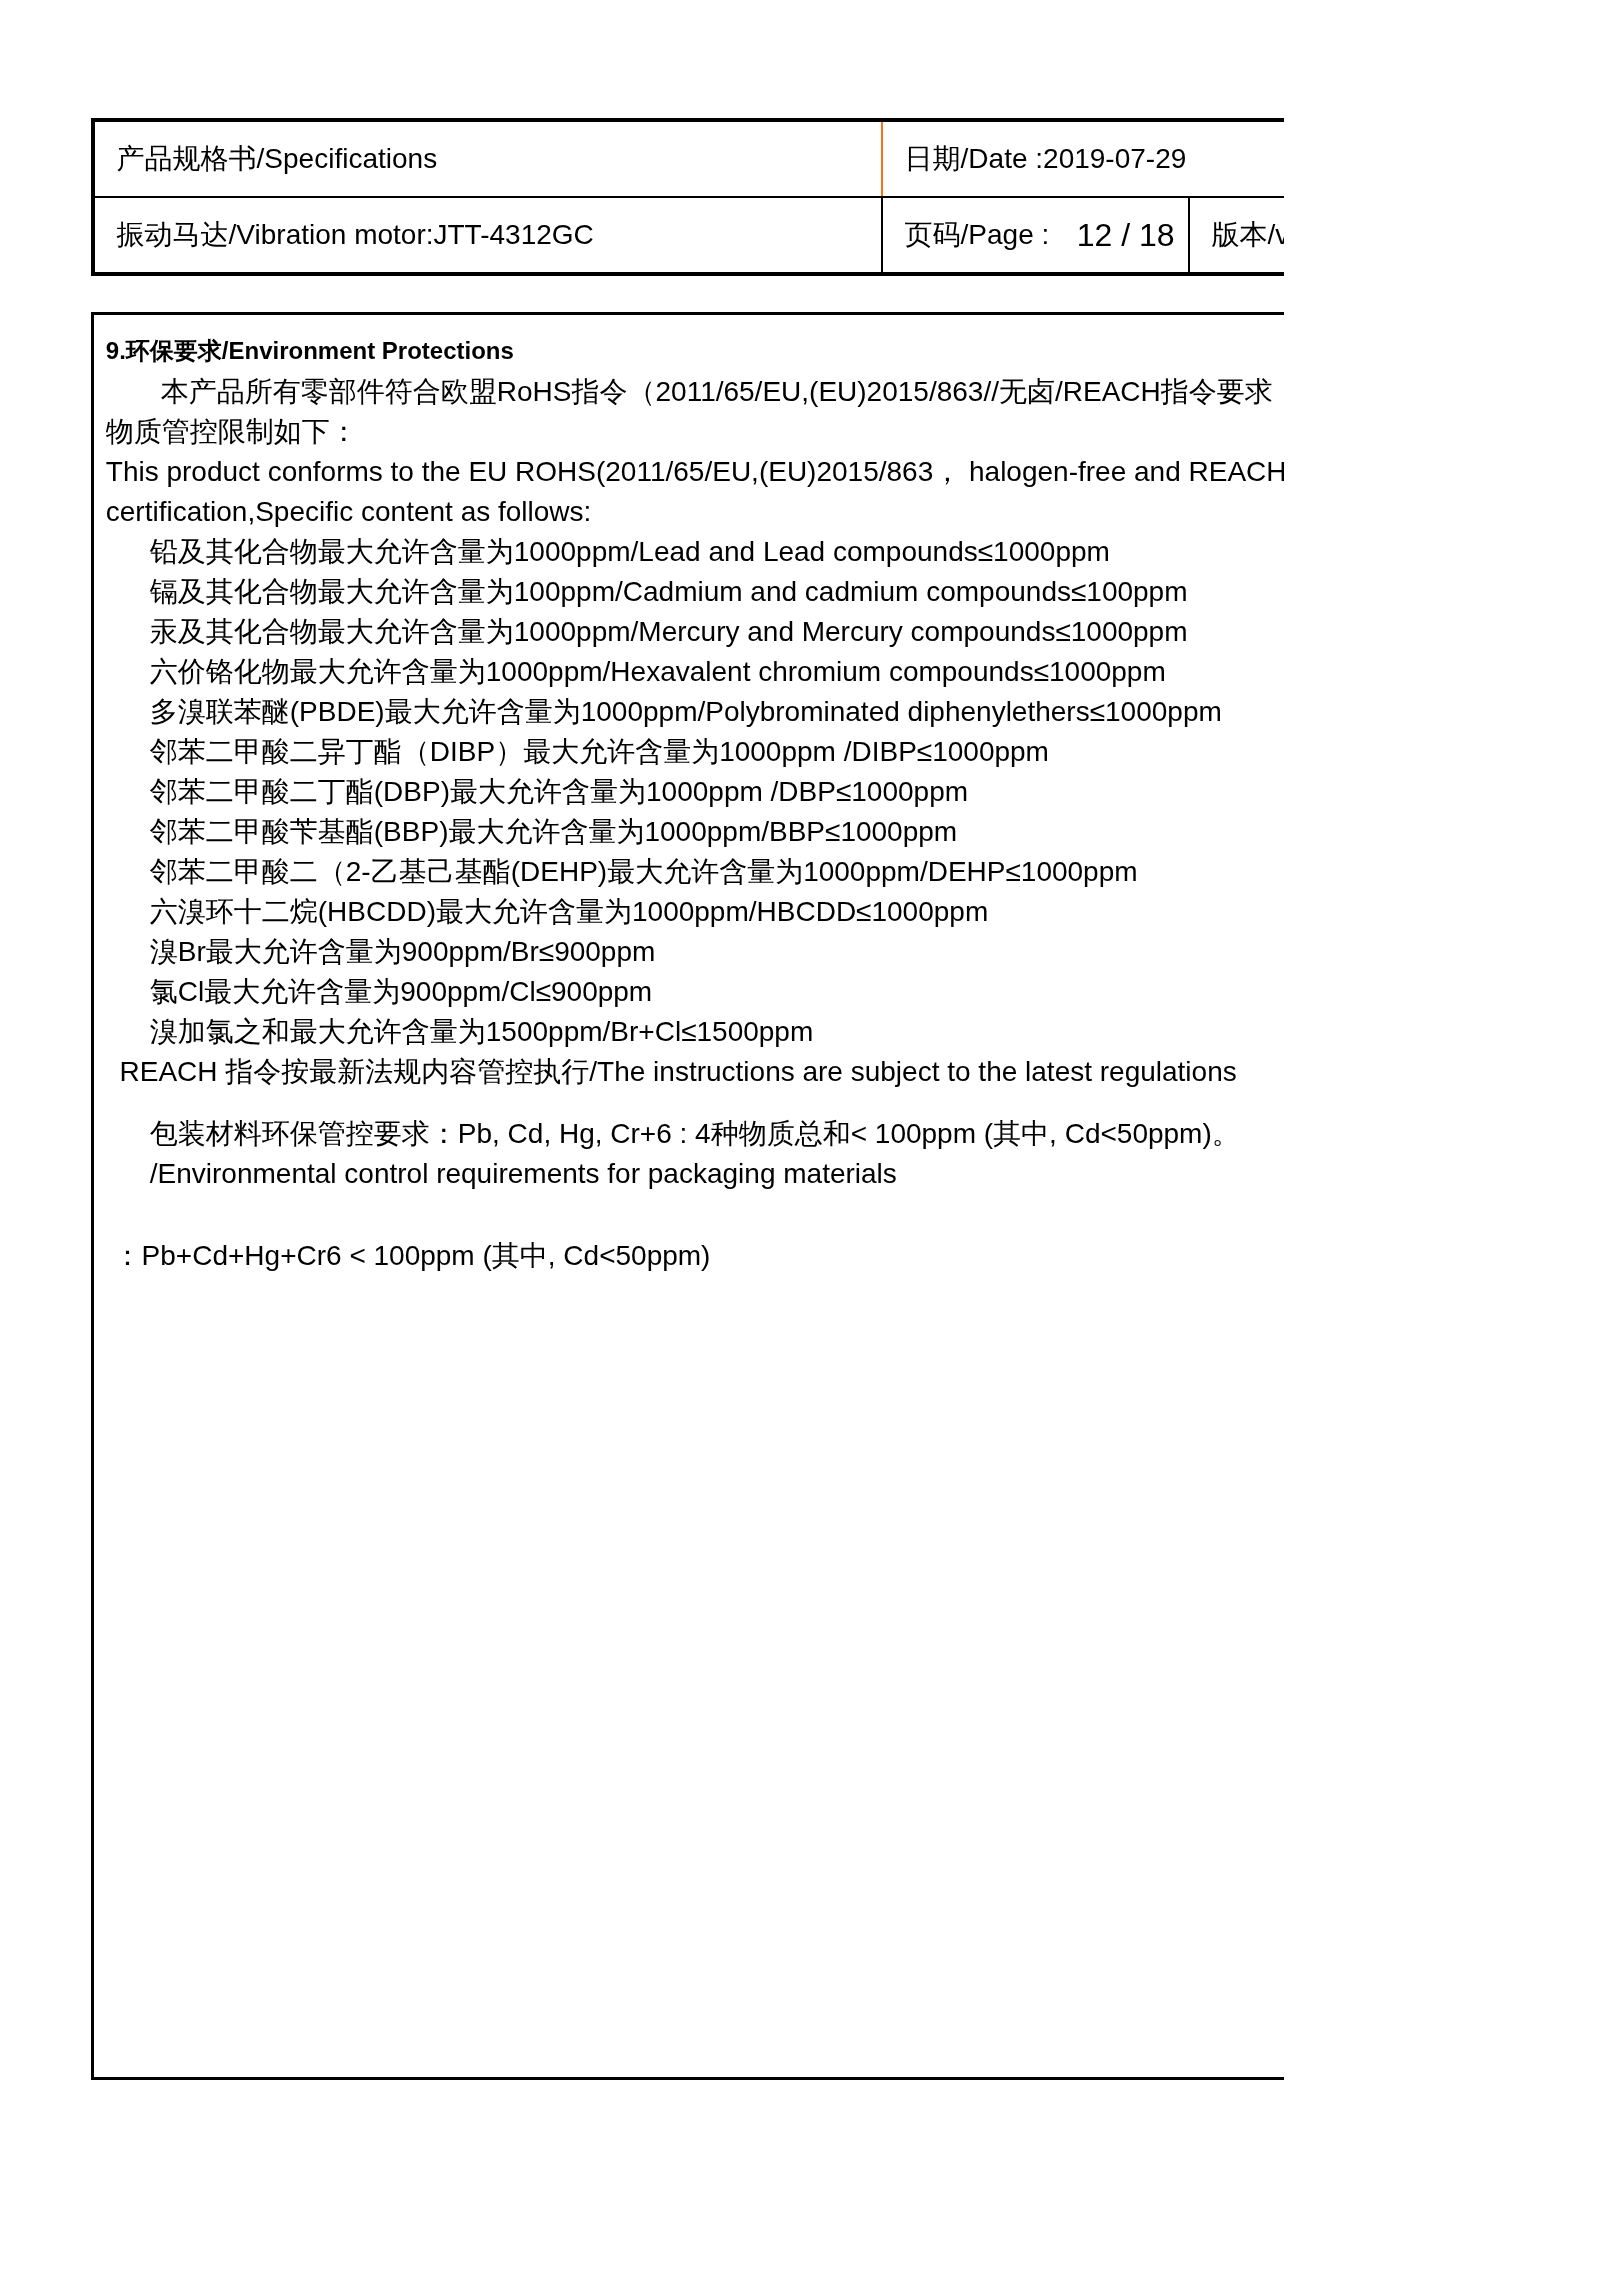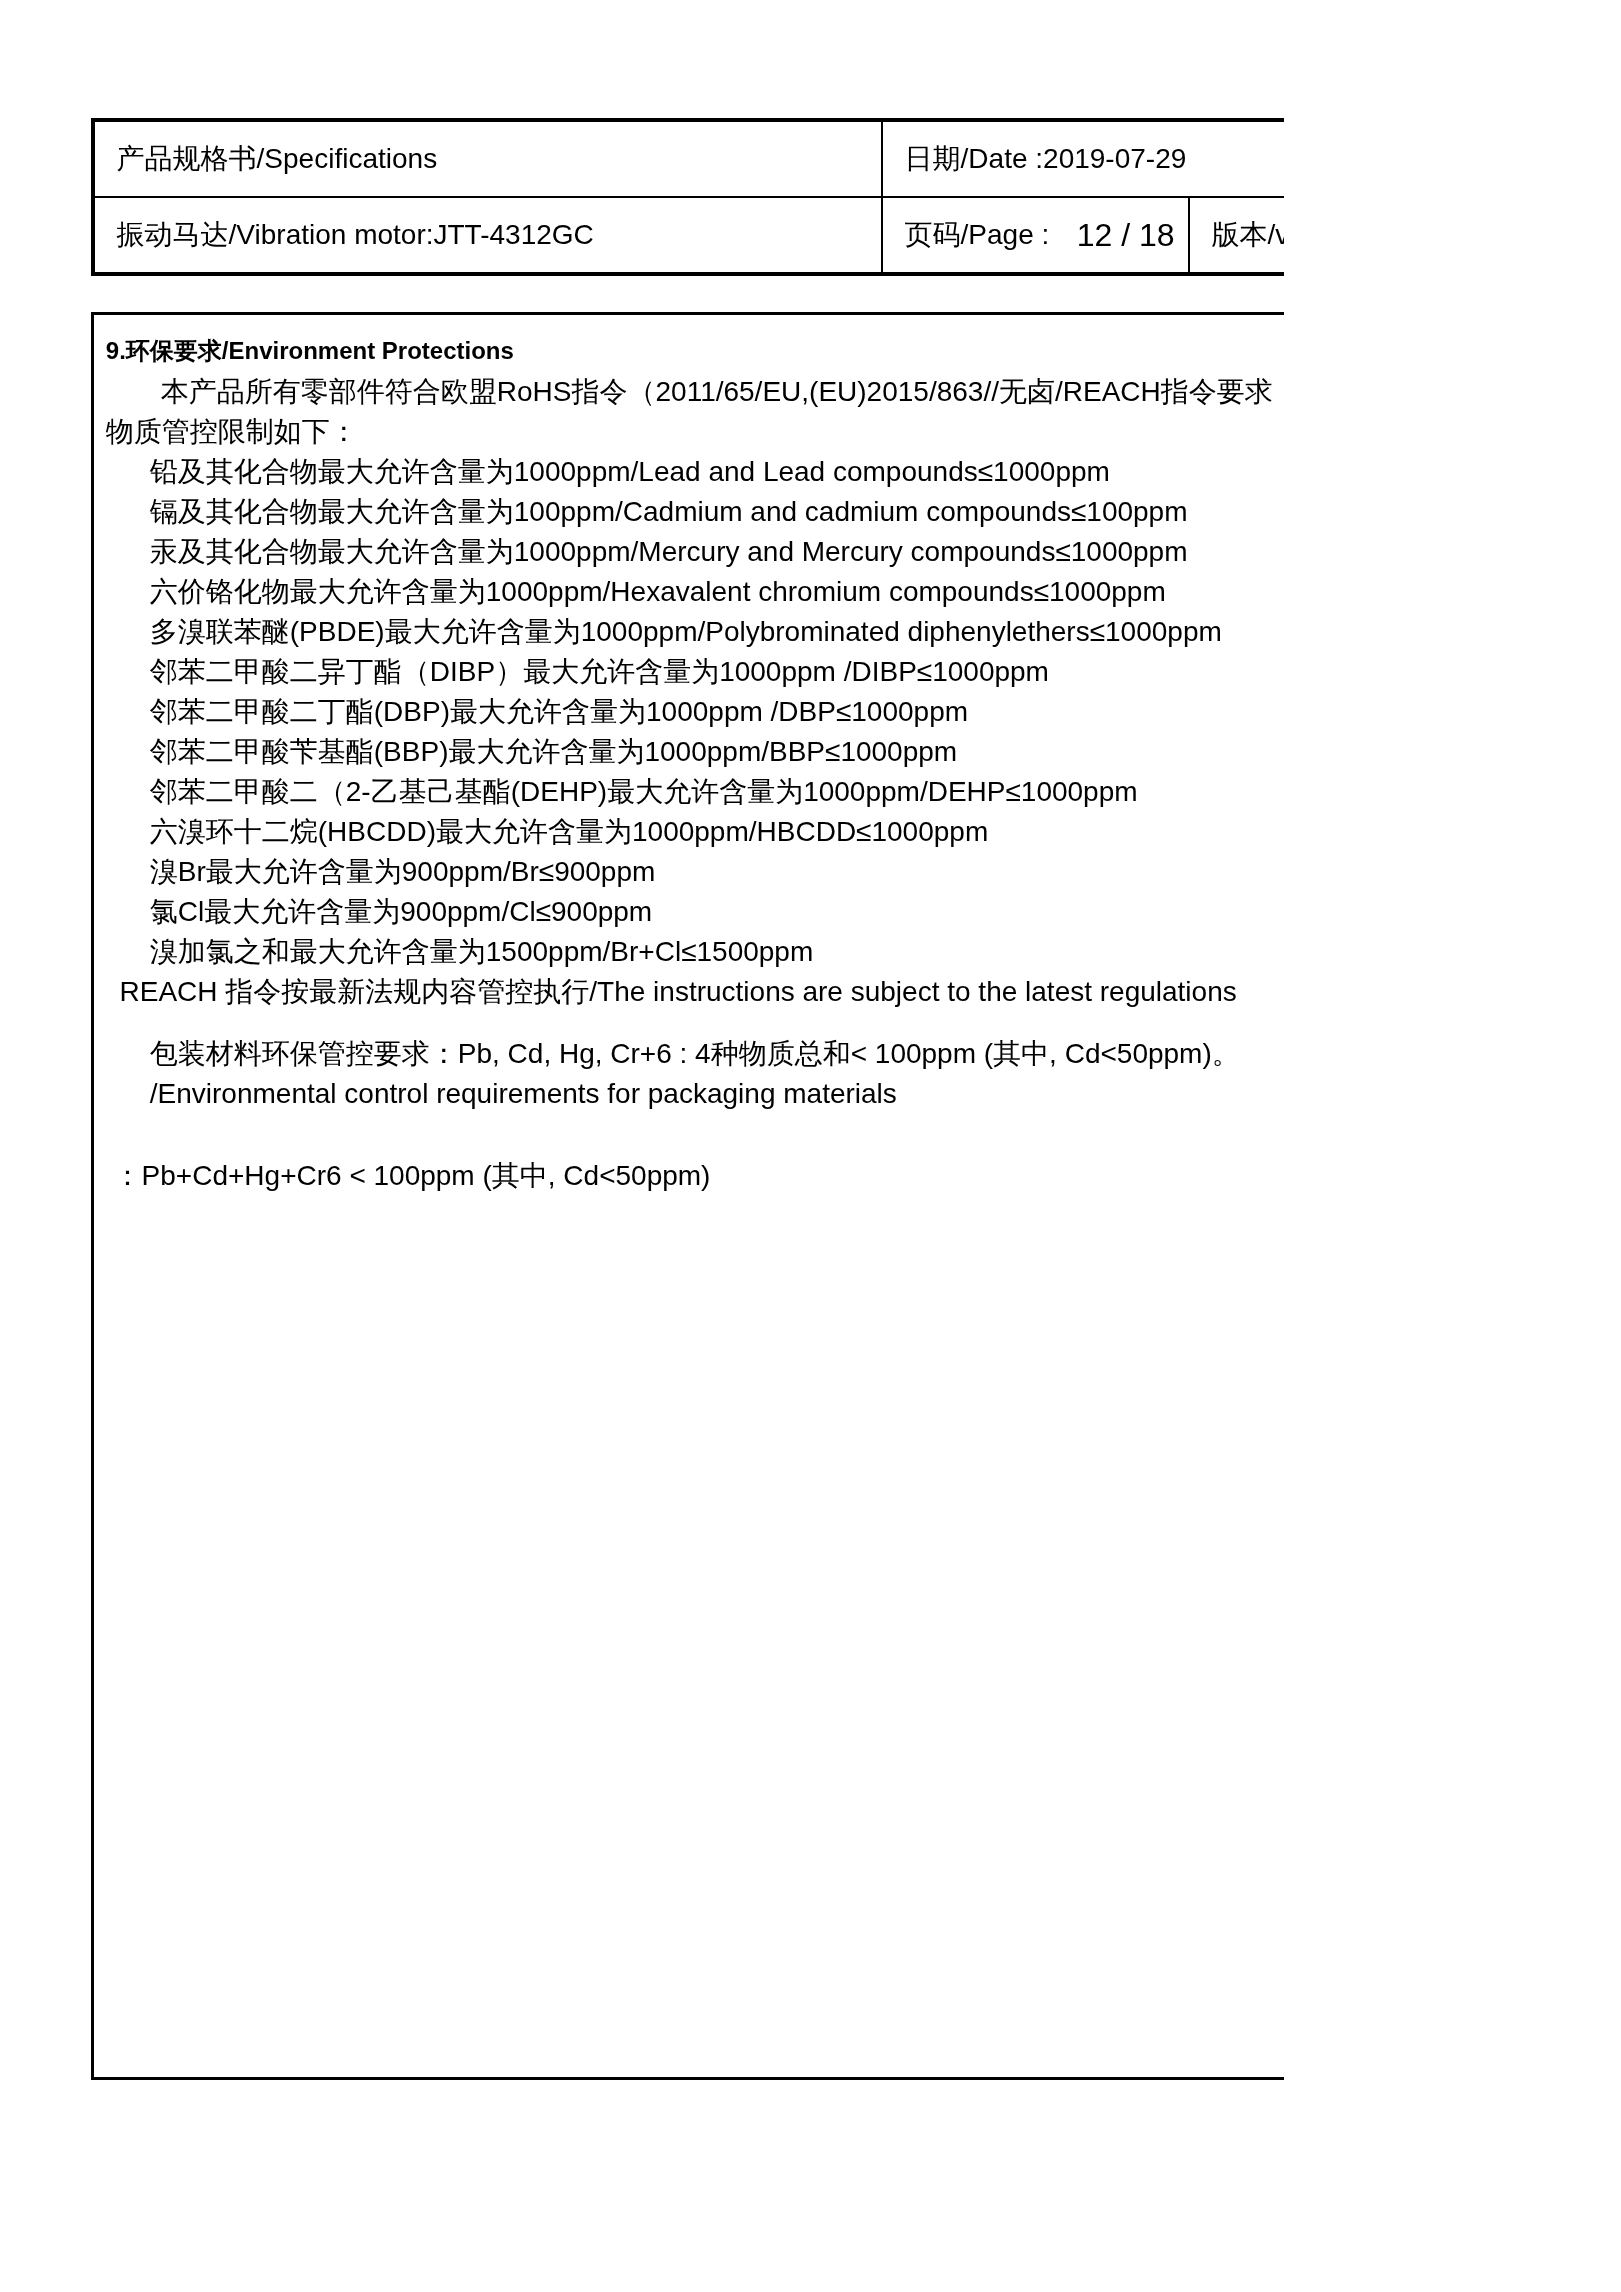--- a/index.html
+++ b/index.html
@@ -37,21 +37,21 @@
   .hdr-cell {
     display: flex;
     align-items: center;
     padding-left: 21.6px;
     font-size: 28px;
     box-sizing: border-box;
     white-space: nowrap;
     overflow: hidden;
   }
   .cell-spec, .cell-product { width: 786px; }
-  .cell-date { flex: 1; border-left: 2px solid #000000; }
+  .cell-date { flex: 1; border-left: 2px solid #f97316; }
   .cell-page { width: 307px; border-left: 2px solid #000000; }
   .cell-version { flex: 1; border-left: 2px solid #000000; }
   .page-value { margin-left: 27.4px; font-size: 32px; }
 
   
   .content-box {
     position: absolute;
     left: 91px;
     top: 312px;
     width: 1418px;
@@ -114,20 +114,21 @@
       </div>
       <div class="hdr-cell cell-version">版本/version:A0</div>
     </div>
   </div>
 
   <div class="content-box">
     <h2 class="section-title">9.环保要求/Environment Protections</h2>
 
     <p class="intro-cn">本产品所有零部件符合欧盟RoHS指令（2011/65/EU,(EU)2015/863//无卤/REACH指令要求，具体环境有害物质管控限制如下：</p>
 
+    <p class="intro-en">This product conforms to the EU ROHS(2011/65/EU,(EU)2015/863， halogen-free and REACH certification,Specific content as follows:</p>
 
     <p class="limit-line">铅及其化合物最大允许含量为1000ppm/Lead and Lead compounds≤1000ppm</p>
     <p class="limit-line">镉及其化合物最大允许含量为100ppm/Cadmium and cadmium compounds≤100ppm</p>
     <p class="limit-line">汞及其化合物最大允许含量为1000ppm/Mercury and Mercury compounds≤1000ppm</p>
     <p class="limit-line">六价铬化物最大允许含量为1000ppm/Hexavalent chromium compounds≤1000ppm</p>
     <p class="limit-line">多溴联苯醚(PBDE)最大允许含量为1000ppm/Polybrominated diphenylethers≤1000ppm</p>
     <p class="limit-line">邻苯二甲酸二异丁酯（DIBP）最大允许含量为1000ppm /DIBP≤1000ppm</p>
     <p class="limit-line">邻苯二甲酸二丁酯(DBP)最大允许含量为1000ppm /DBP≤1000ppm</p>
     <p class="limit-line">邻苯二甲酸苄基酯(BBP)最大允许含量为1000ppm/BBP≤1000ppm</p>
     <p class="limit-line">邻苯二甲酸二（2-乙基己基酯(DEHP)最大允许含量为1000ppm/DEHP≤1000ppm</p>

